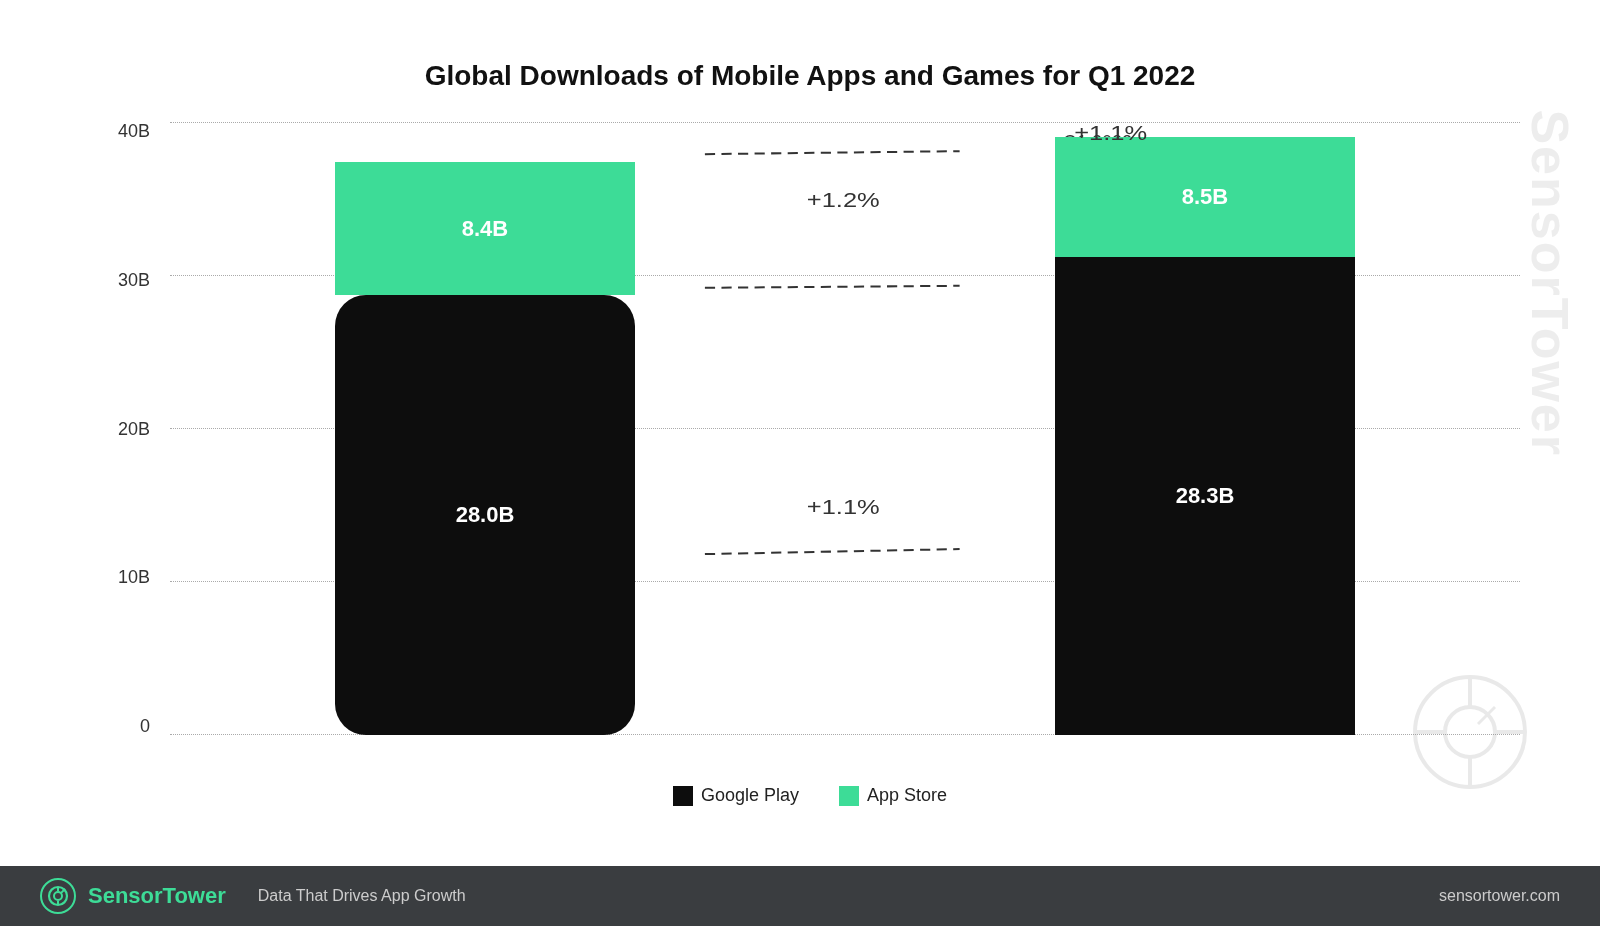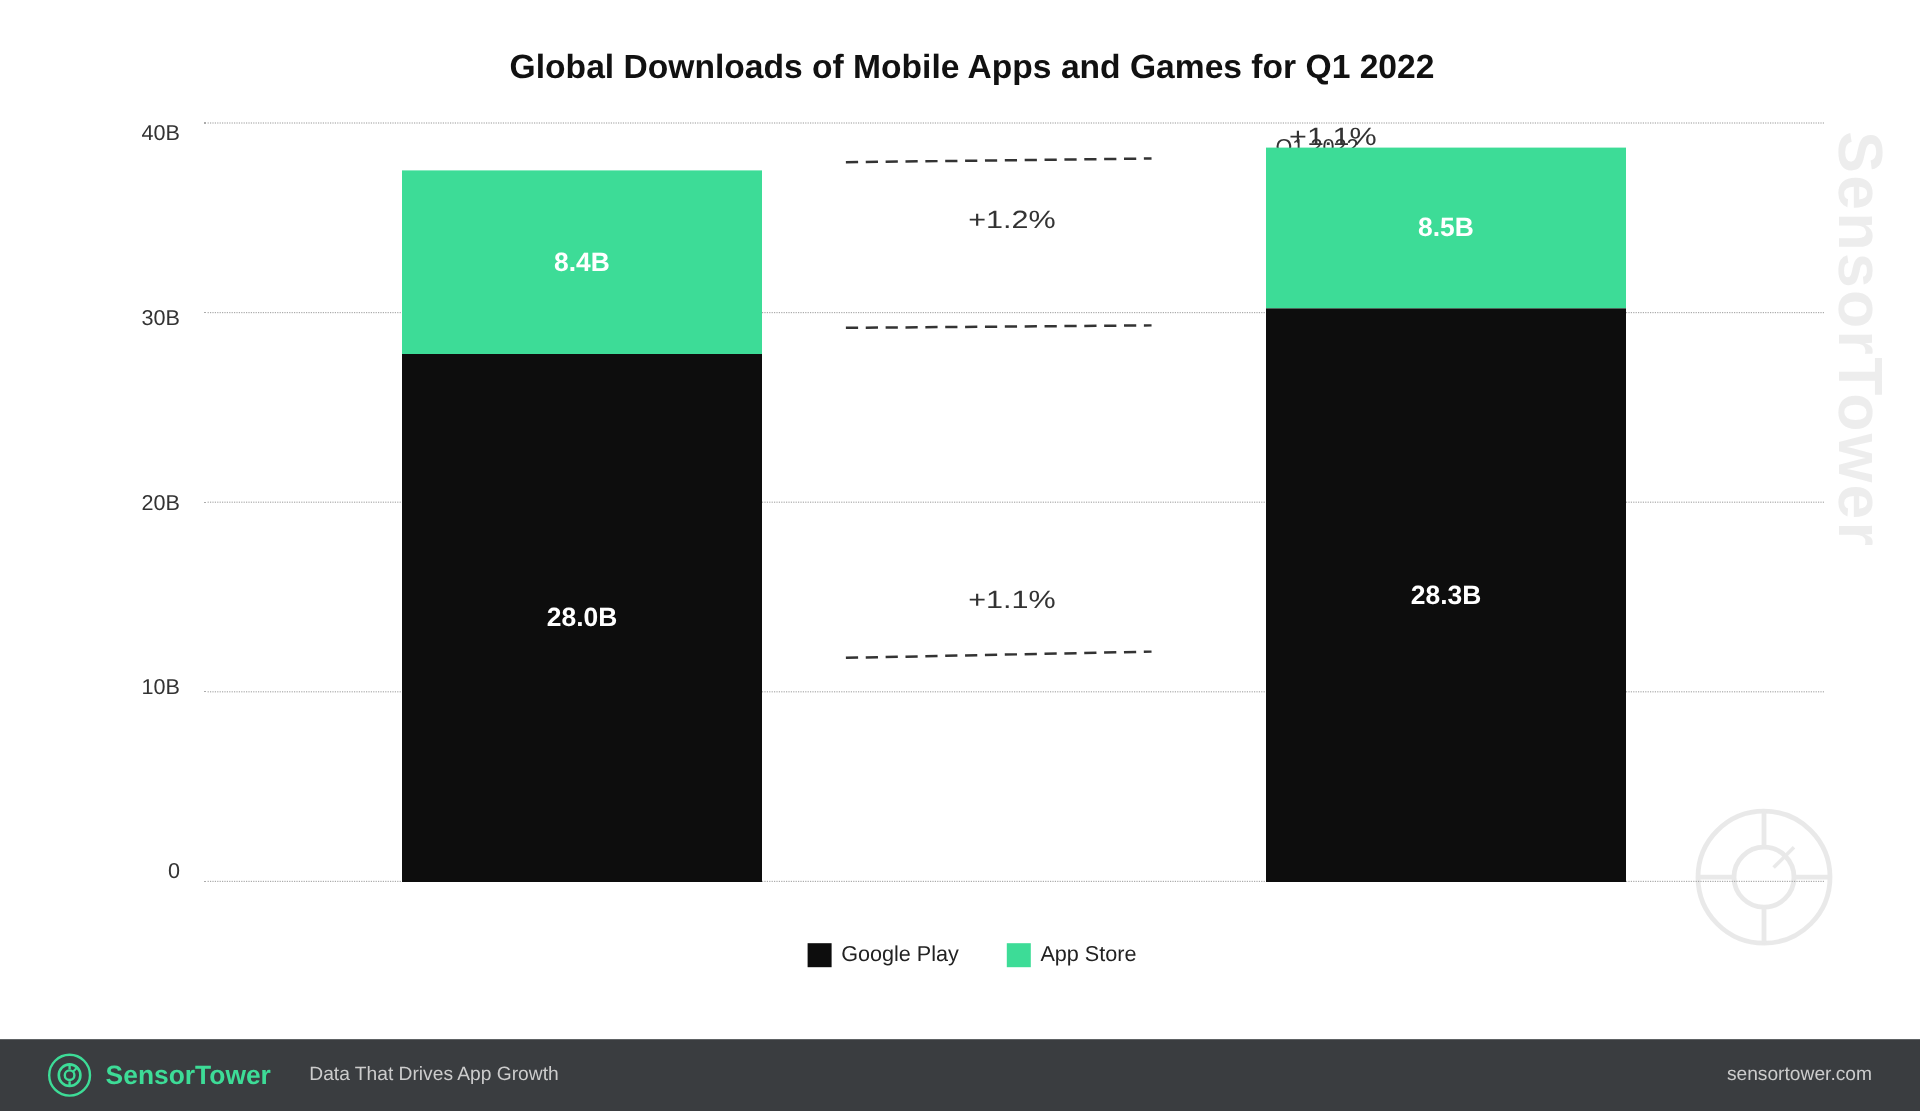--- a/index.html
+++ b/index.html
@@ -11,21 +11,21 @@
       overflow: hidden;
       position: relative;
     }
 
     .chart-container {
       position: absolute;
       top: 0;
       left: 0;
       right: 0;
       bottom: 60px;
-      padding: 40px 80px 60px 100px;
+      padding: 60px 80px 60px 100px;
       display: flex;
       flex-direction: column;
     }
 
     .chart-title {
       text-align: center;
       font-size: 28px;
       font-weight: 700;
       color: #111;
       margin-bottom: 30px;
@@ -269,36 +269,36 @@
         <div class="grid-line"></div>
         <div class="grid-line"></div>
         <div class="grid-line"></div>
         <div class="grid-line"></div>
       </div>
 
       <div class="bars-area">
 
         <div class="bar-group">
           <div class="bar-stack">
-            <div class="bar-segment-top" style="height: 153px;">
+            <div class="bar-segment-top" style="height: 133px;">
               <span>8.4B</span>
             </div>
-            <div class="bar-segment-bottom" style="height: 440px;">
+            <div class="bar-segment-bottom" style="height: 440px; border-radius: 31px;">
               <span>28.0B</span>
             </div>
           </div>
         </div>
 
         <div style="width:160px; position:relative;">
           
         </div>
 
         <div class="bar-group">
           <div class="bar-stack">
-            <div class="bar-segment-top" style="height: 134px;">
+            <div class="bar-segment-top" style="height: 120px;">
               <span>8.5B</span>
             </div>
             <div class="bar-segment-bottom" style="height: 478px;">
               <span>28.3B</span>
             </div>
           </div>
         </div>
       </div>
 
       <div class="x-labels">

